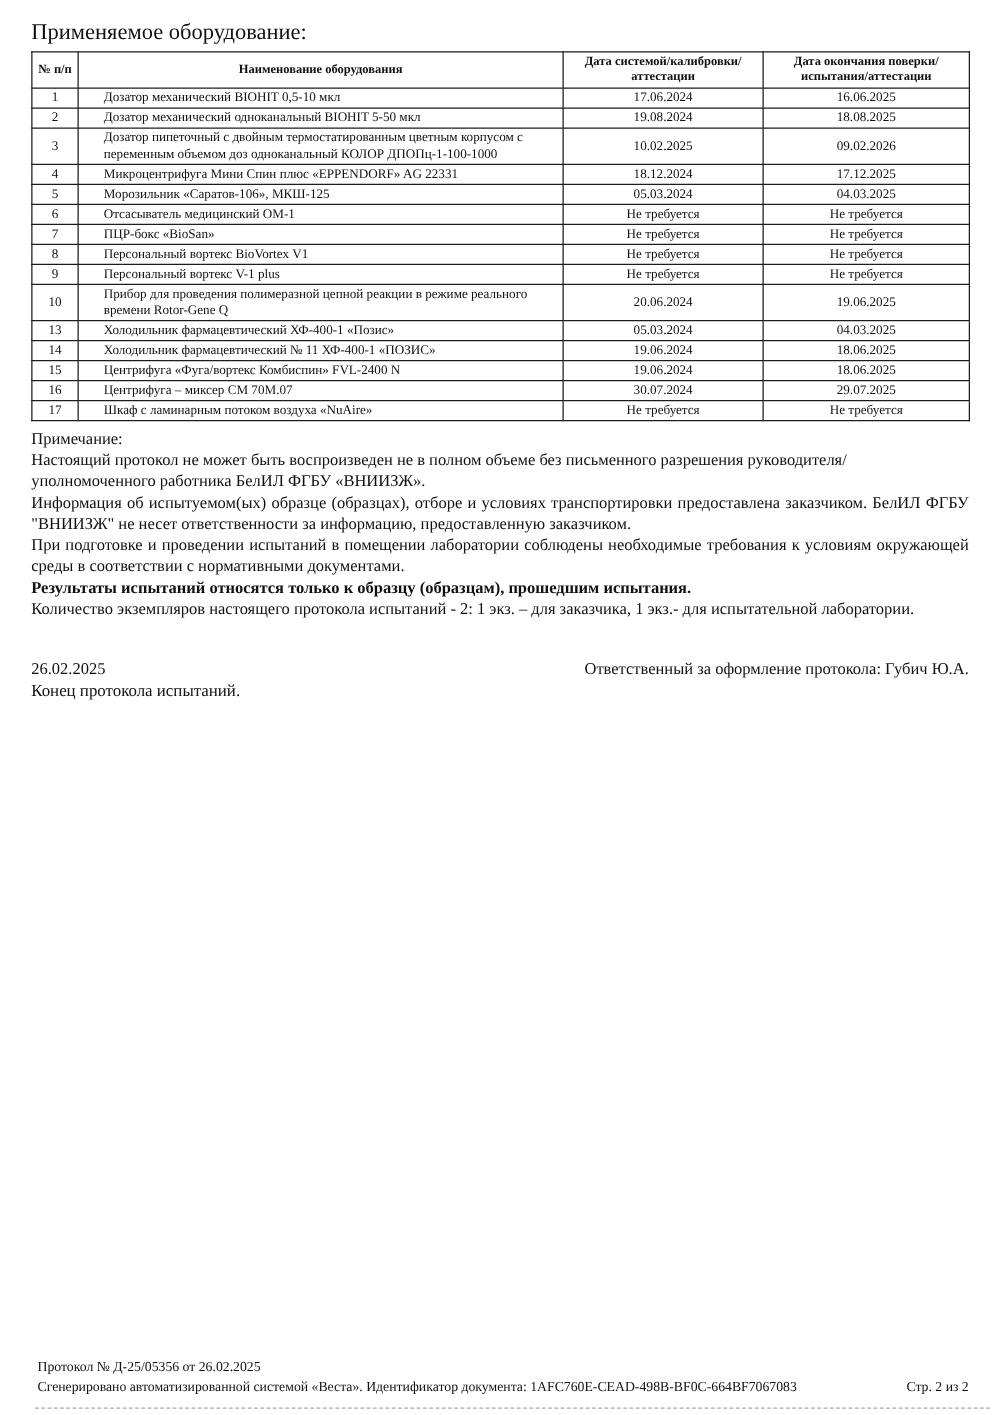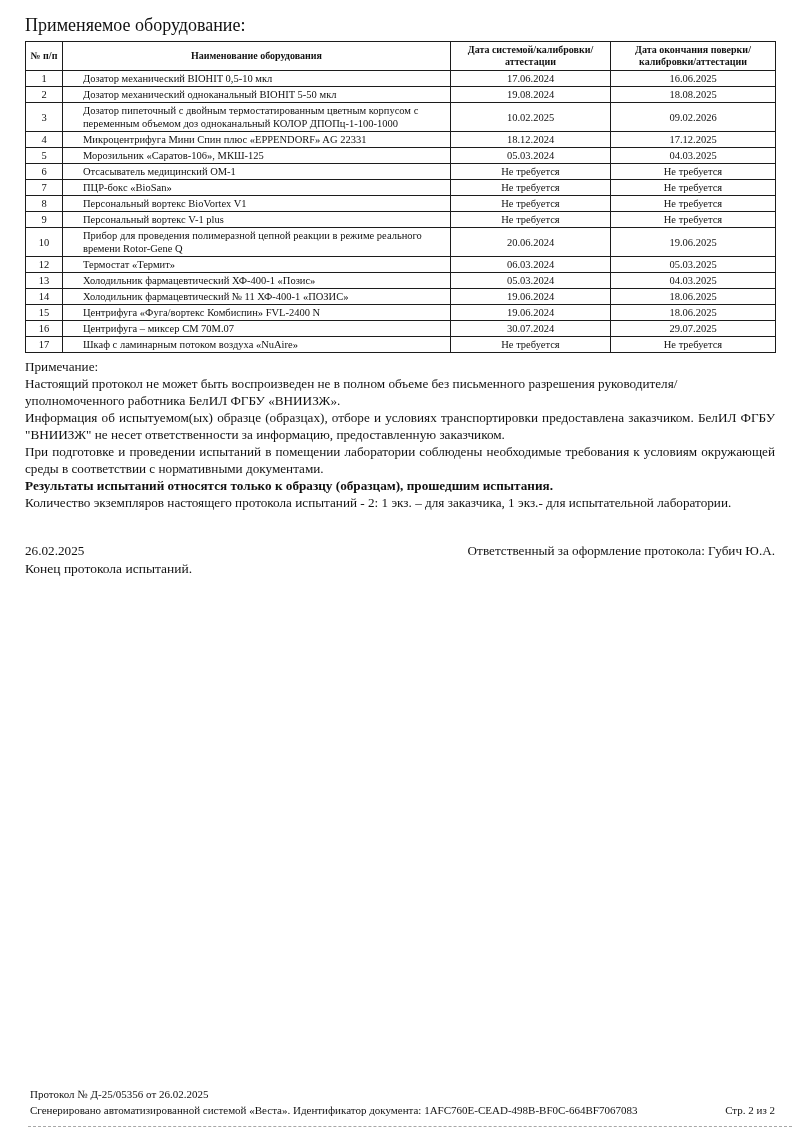--- a/index.html
+++ b/index.html
@@ -89,21 +89,21 @@
       <col class="c-num">
         <col class="c-name">
         <col class="c-d1">
         <col class="c-d2">
     </colgroup>
     <thead>
       <tr>
         <th>№ п/п</th>
         <th>Наименование оборудования</th>
         <th>Дата системой/калибровки/аттестации</th>
-        <th>Дата окончания поверки/калибровки/аттестации</th>
+        <th>Дата окончания поверки/испытания/аттестации</th>
       </tr>
     </thead>
     <tbody id="equipment-tbody">
         <tr>
           <td class="cell-num">1</td>
           <td class="cell-name">Дозатор механический BIOHIT 0,5-10 мкл</td>
           <td class="cell-date">17.06.2024</td>
           <td class="cell-date">16.06.2025</td>
         </tr>
         <tr>
@@ -152,26 +152,20 @@
           <td class="cell-num">9</td>
           <td class="cell-name">Персональный вортекс V-1 plus</td>
           <td class="cell-date">Не требуется</td>
           <td class="cell-date">Не требуется</td>
         </tr>
         <tr>
           <td class="cell-num">10</td>
           <td class="cell-name">Прибор для проведения полимеразной цепной реакции в режиме реального времени Rotor-Gene Q</td>
           <td class="cell-date">20.06.2024</td>
           <td class="cell-date">19.06.2025</td>
-        </tr>
-        <tr>
-          <td class="cell-num">12</td>
-          <td class="cell-name">Термостат «Термит»</td>
-          <td class="cell-date">06.03.2024</td>
-          <td class="cell-date">05.03.2025</td>
         </tr>
         <tr>
           <td class="cell-num">13</td>
           <td class="cell-name">Холодильник фармацевтический ХФ-400-1 «Позис»</td>
           <td class="cell-date">05.03.2024</td>
           <td class="cell-date">04.03.2025</td>
         </tr>
         <tr>
           <td class="cell-num">14</td>
           <td class="cell-name">Холодильник фармацевтический № 11 ХФ-400-1 «ПОЗИС»</td>

